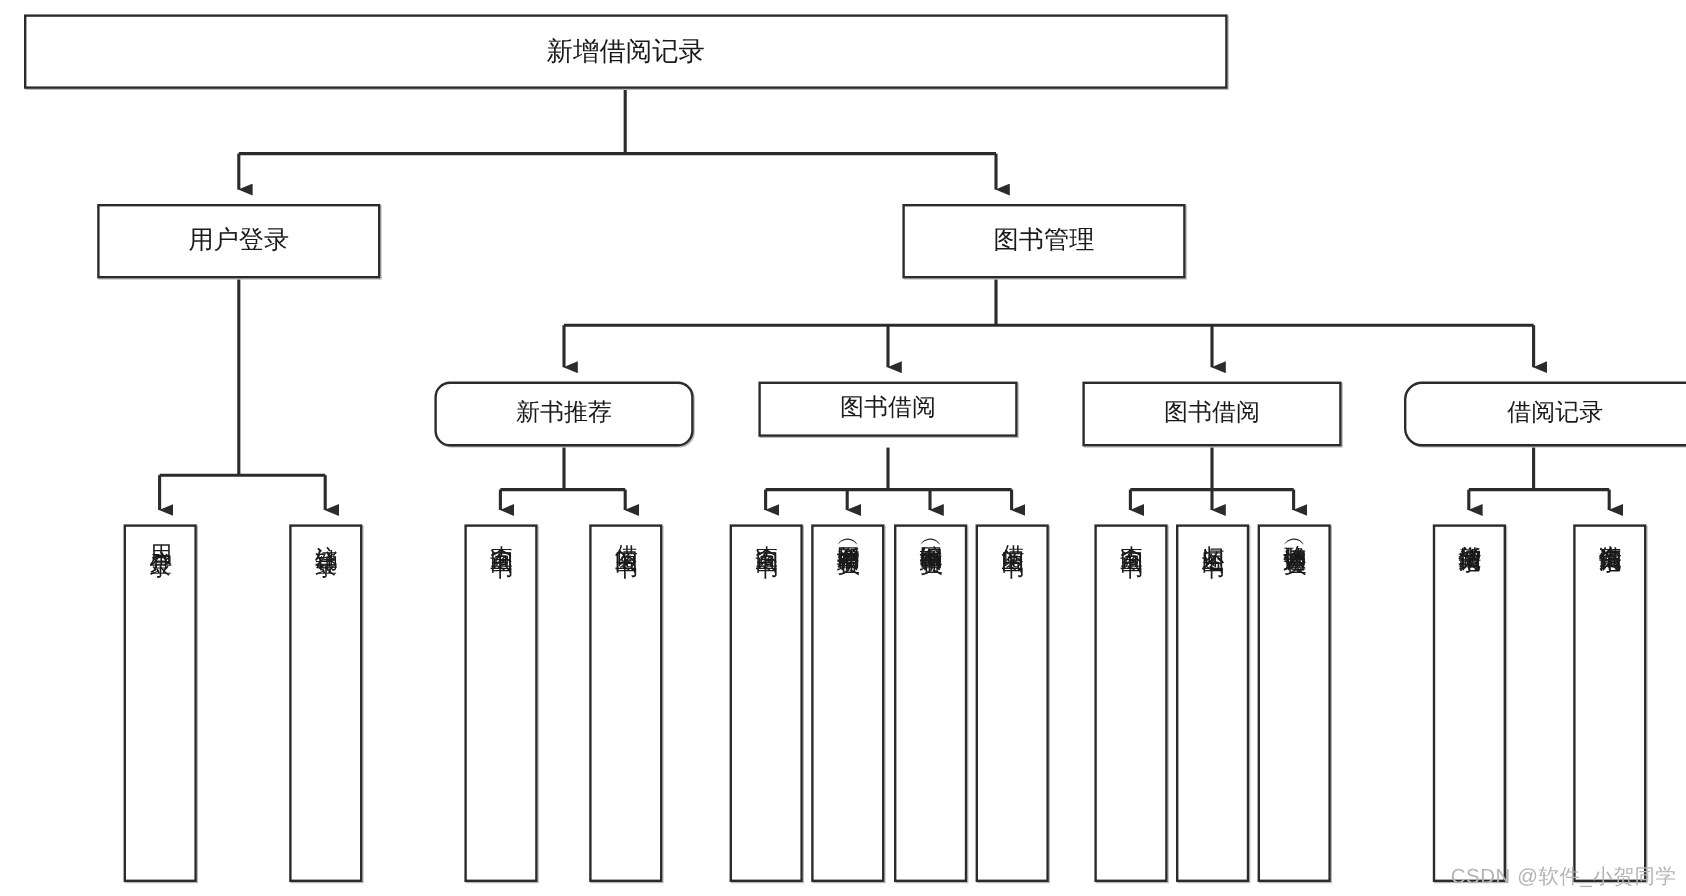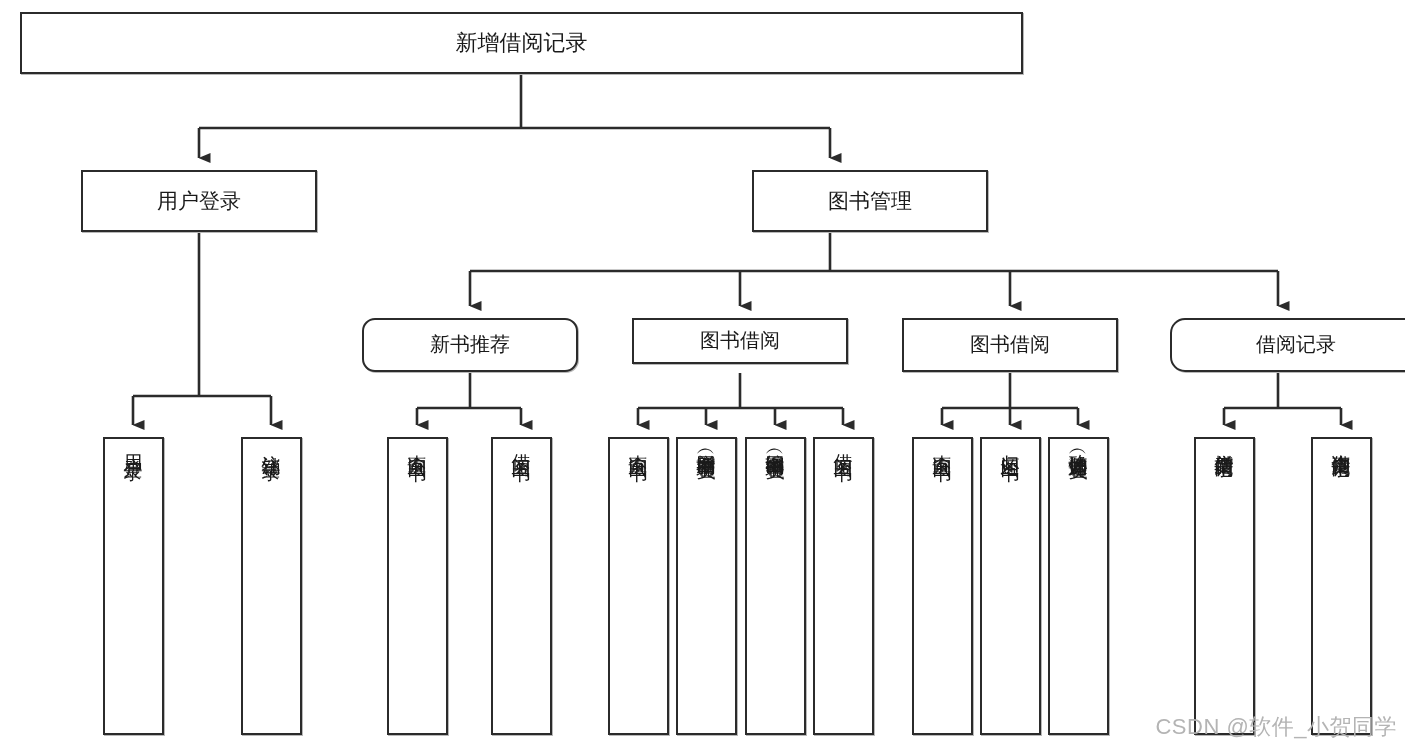--- a/index.html
+++ b/index.html
@@ -64,21 +64,21 @@
     white-space: nowrap;
   }
   .leaf.tall .node-label {
     font-size: 19px;
     letter-spacing: 1px;
   }
   .watermark {
     position: absolute;
     right: 8px;
     bottom: 5px;
-    font-size: 22px;
+    font-size: 17px;
     color: #b4b4b4;
     letter-spacing: 0.5px;
     z-index: 5;
     white-space: nowrap;
     font-family: "Liberation Sans", "DejaVu Sans", sans-serif;
   }
 </style>
 </head>
 <body>
 

